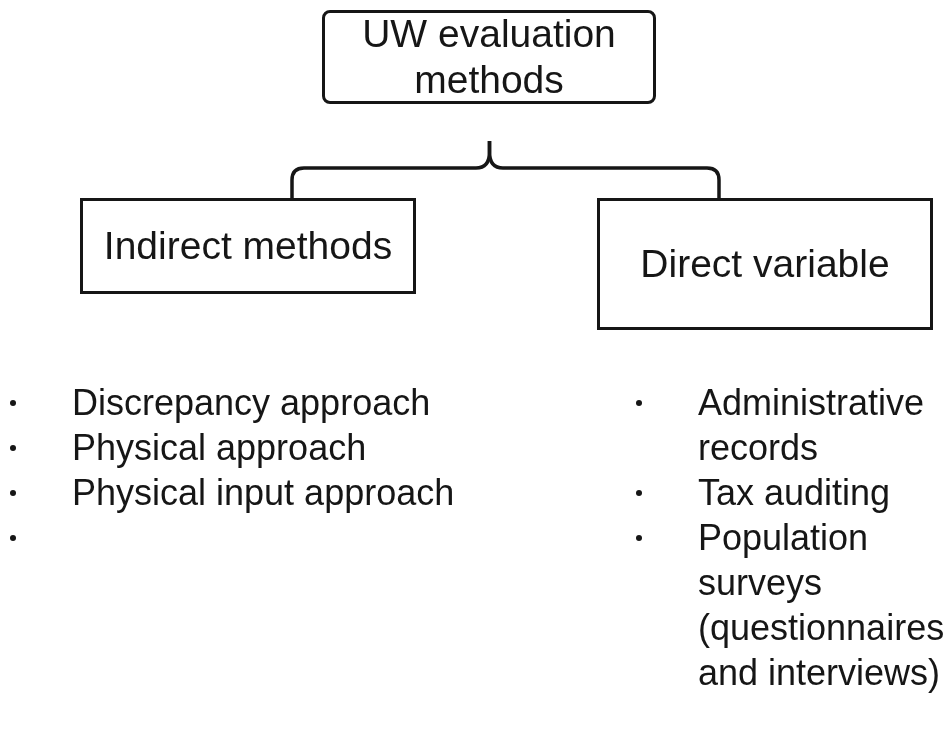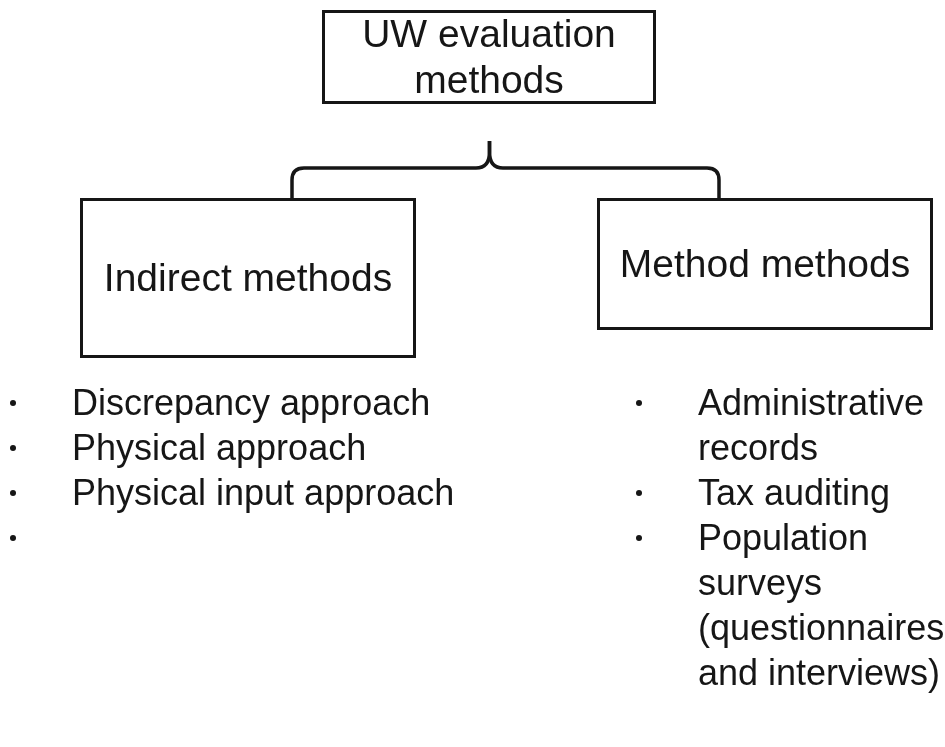--- a/index.html
+++ b/index.html
@@ -30,22 +30,22 @@
     border: 3px solid #161616;
     background: #ffffff;
     display: flex;
     align-items: center;
     justify-content: center;
     text-align: center;
     font-size: 39px;
     line-height: 46px;
     white-space: pre-line;
   }
-  .node-root  { left: 322px; top: 10px;  width: 334px; height: 94px; }
-  .node-left  { left: 80px;  top: 198px; width: 336px; height: 160px; }
+  .node-root  { left: 322px; top: 10px;  width: 334px; height: 94px; border-radius: 8px; }
+  .node-left  { left: 80px;  top: 198px; width: 336px; height: 96px; }
   .node-right { left: 597px; top: 198px; width: 336px; height: 132px; }
 
   .bullet-list {
     position: absolute;
     list-style: none;
     margin: 0;
     padding: 0;
     font-size: 36px;
     line-height: 45px;
   }
@@ -82,21 +82,21 @@
   <div class="node-box node-root">
     <span>UW evaluation
 methods</span>
   </div>
 
   <div class="node-box node-left">
     <span>Indirect methods</span>
   </div>
 
   <div class="node-box node-right">
-    <span>Method methods</span>
+    <span>Direct variable</span>
   </div>
 
   <ul class="bullet-list list-left">
     <li class="bullet-item">
       <span class="dot"></span>
       <span class="item-text">Discrepancy approach</span>
     </li>
     <li class="bullet-item">
       <span class="dot"></span>
       <span class="item-text">Physical approach</span>

